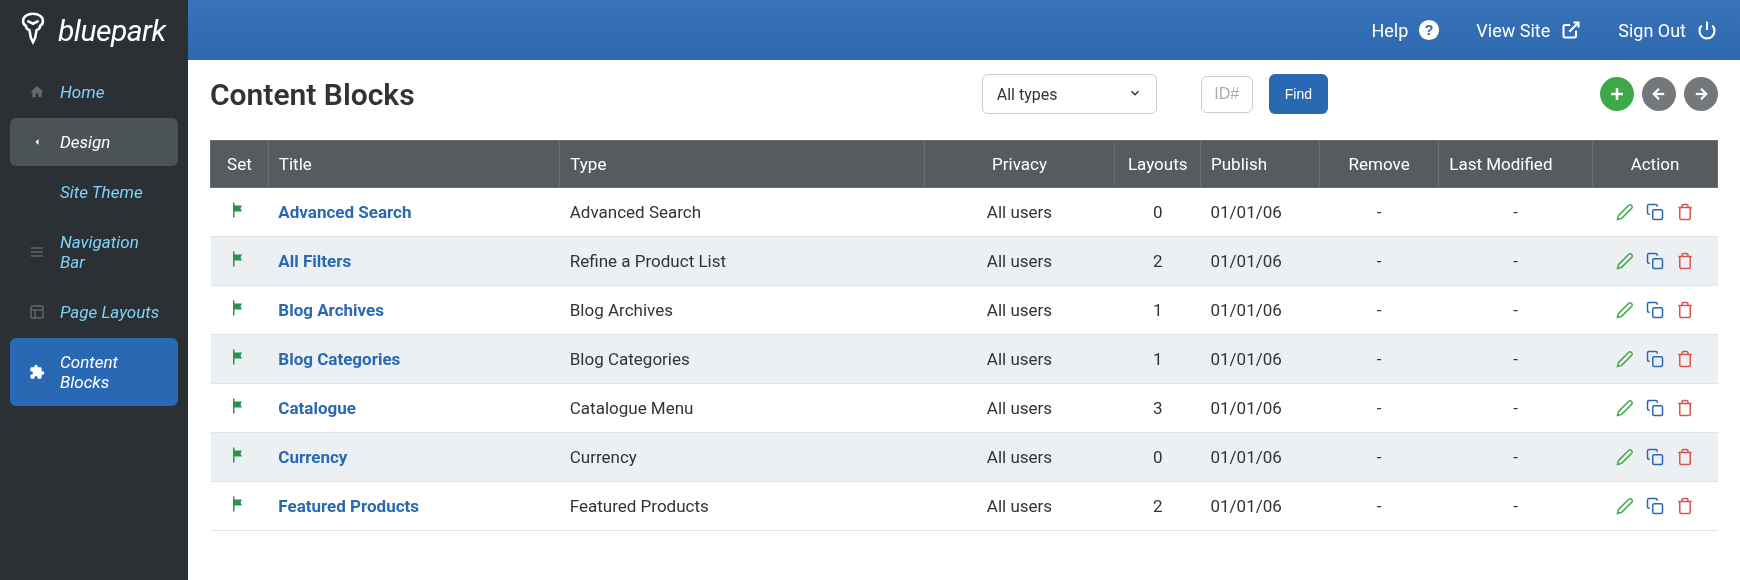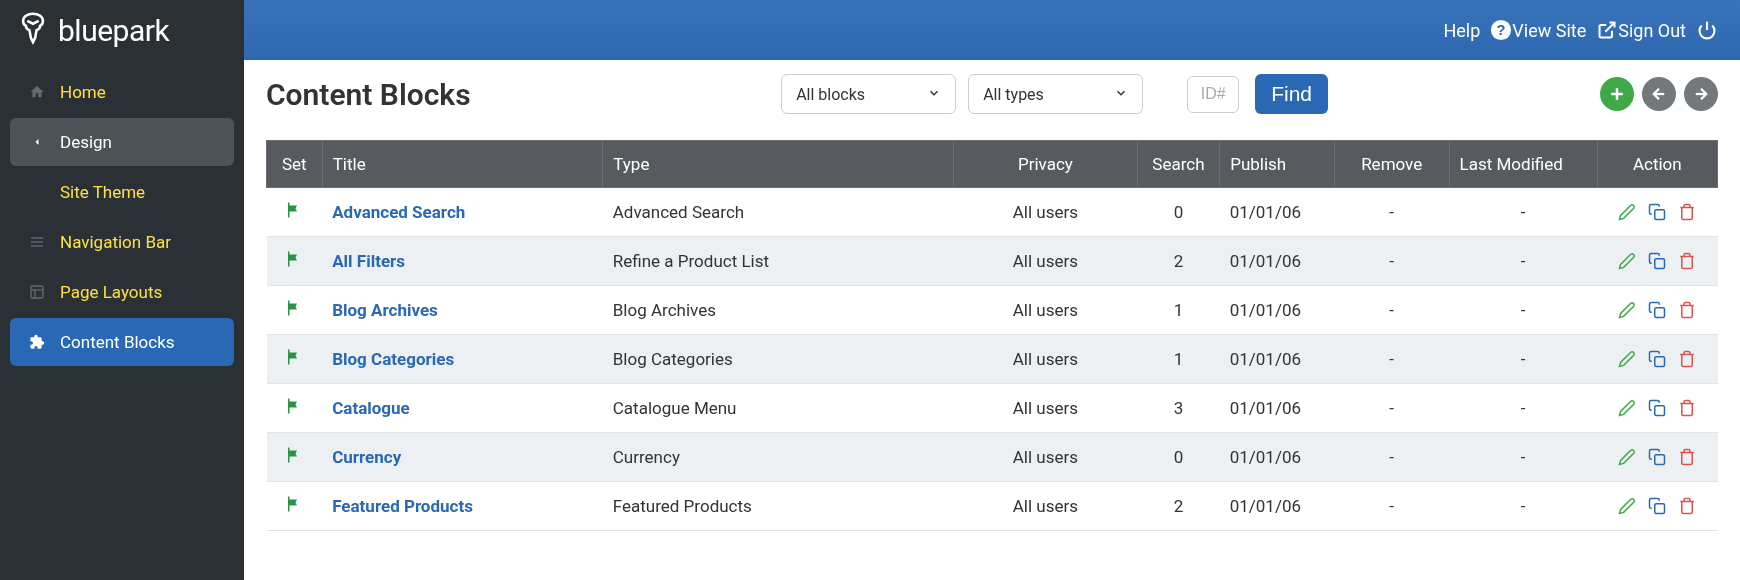--- a/index.html
+++ b/index.html
@@ -8,25 +8,26 @@
       font-size: 16px;
       color: #333;
       overflow: hidden;
       width: 1740px;
       height: 580px;
     }
     .app { display: flex; width: 100%; height: 100%; }
     
     
     .sidebar {
-      width: 244px;
+      width: 188px;
       background: #2b3034;
       color: #fff;
       flex-shrink: 0;
       overflow: hidden;
+      font-style: italic;
     }
     .logo {
       height: 60px;
       display: flex;
       align-items: center;
       padding: 0 16px;
       gap: 8px;
     }
     .logo-icon { color: #fff; }
     .logo-text {
@@ -34,21 +35,21 @@
       font-weight: 400;
       color: #fff;
       letter-spacing: -0.5px;
     }
     .nav-list { padding-top: 6px; }
     .nav-item {
       display: flex;
       align-items: center;
       gap: 14px;
       padding: 14px 18px;
-      color: #fde047;
+      color: #7dd3fc;
       cursor: pointer;
       font-size: 17px;
       border-radius: 6px;
       margin: 2px 10px;
     }
     .nav-item.active-section {
       background: #4c5356;
       color: #fff;
     }
     .nav-item.active-page {
@@ -75,20 +76,21 @@
       background: #fff;
       overflow: hidden;
     }
     .topbar {
       height: 60px;
       background: linear-gradient(to bottom, #3872b9, #2e68b0);
       display: flex;
       align-items: center;
       justify-content: flex-end;
       padding: 0 22px;
+      gap: 36px;
       color: #fff;
     }
     .topbar-link {
       display: flex;
       align-items: center;
       gap: 10px;
       cursor: pointer;
       font-size: 18px;
     }
     .topbar-icon {
@@ -140,21 +142,21 @@
       margin-left: 32px;
     }
     .id-input::placeholder { color: #aaa; }
     .find-btn {
       background: #2968b3;
       color: #fff;
       border: none;
       border-radius: 6px;
       height: 40px;
       padding: 0 16px;
-      font-size: 21px;
+      font-size: 14px;
       font-weight: 500;
       cursor: pointer;
       margin-left: 4px;
     }
     .circle-btn {
       width: 34px;
       height: 34px;
       border-radius: 50%;
       display: flex;
       align-items: center;
@@ -311,28 +313,20 @@
           <svg width="20" height="20" viewBox="0 0 24 24" fill="none" stroke="#fff" stroke-width="2.5">
               <path d="M18.36 6.64a9 9 0 1 1-12.73 0"></path>
               <line x1="12" y1="2" x2="12" y2="12"></line>
             </svg>
         </span>
       </div>
     </div>
 
     <div class="toolbar">
       <h1 class="page-title">Content Blocks</h1>
-      <div class="select sel-filter">
-        <span>All blocks</span>
-        <span class="select-caret">
-          <svg width="14" height="14" viewBox="0 0 24 24" fill="none" stroke="#333" stroke-width="2.5">
-              <polyline points="6 9 12 15 18 9"></polyline>
-            </svg>
-        </span>
-      </div>
       <div class="select sel-type">
         <span>All types</span>
         <span class="select-caret">
           <svg width="14" height="14" viewBox="0 0 24 24" fill="none" stroke="#333" stroke-width="2.5">
               <polyline points="6 9 12 15 18 9"></polyline>
             </svg>
         </span>
       </div>
       <input class="id-input" placeholder="ID#" style="">
       <button class="find-btn">Find</button>
@@ -370,21 +364,21 @@
             <col class="col-remove">
             <col class="col-modified">
             <col class="col-action">
         </colgroup>
         <thead>
           <tr>
             <th class="center">Set</th>
             <th>Title</th>
             <th>Type</th>
             <th class="center">Privacy</th>
-            <th class="center">Search</th>
+            <th class="center">Layouts</th>
             <th>Publish</th>
             <th class="center">Remove</th>
             <th>Last Modified</th>
             <th class="center">Action</th>
           </tr>
         </thead>
         <tbody>
             <tr>
               <td class="flag-cell"><svg width="18" height="18" viewBox="0 0 24 24" fill="#2b9348">
                   <path d="M4 2v20h2v-8h10l-2-4 2-4H6V2H4z"></path>

